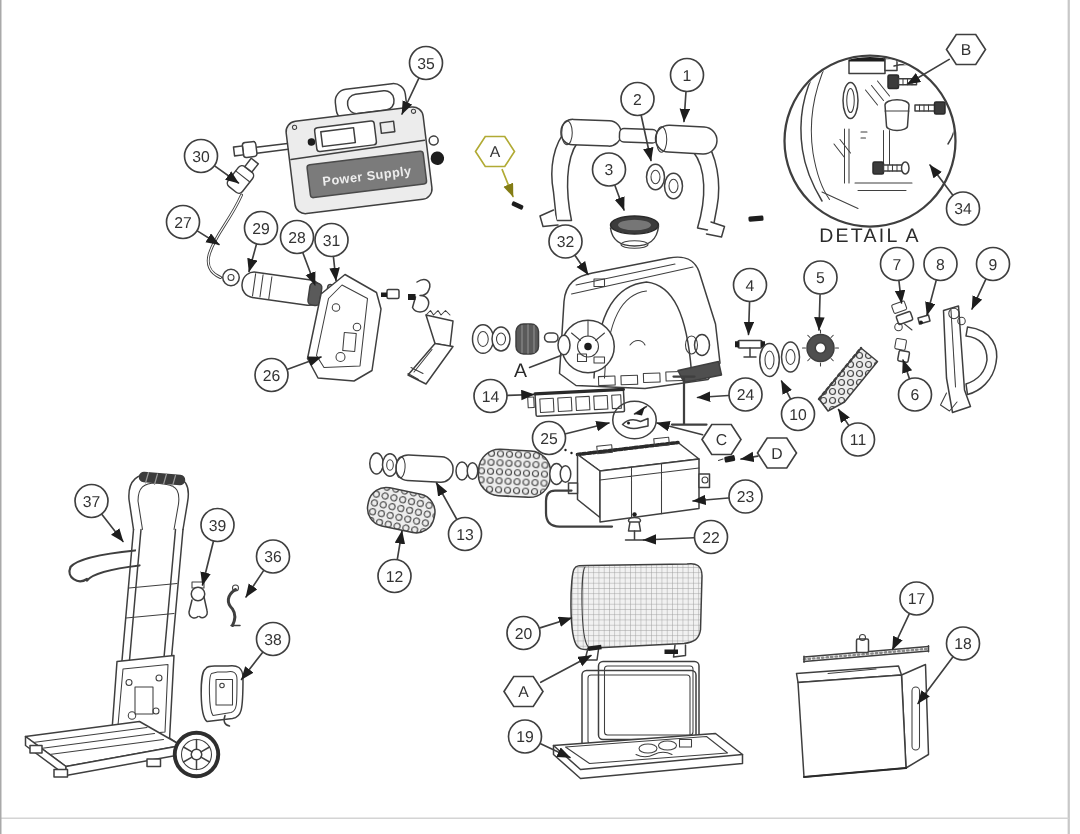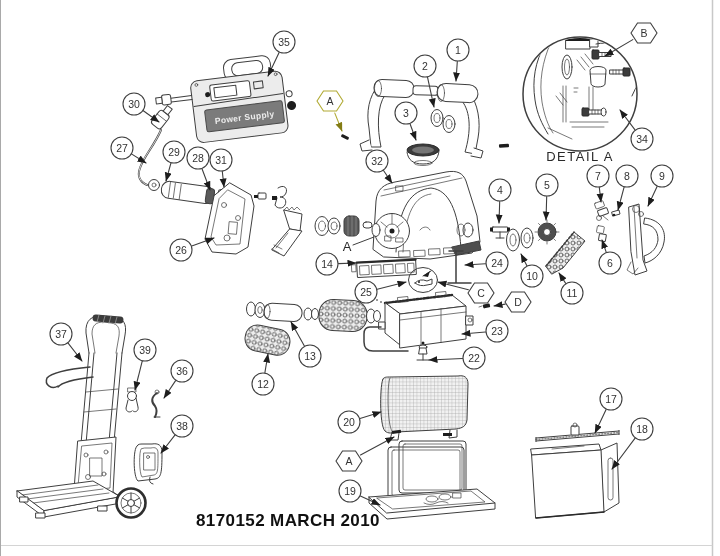--- a/index.html
+++ b/index.html
@@ -611,14 +611,13 @@
           <text x="182" y="374.7" class="co-t">36</text>
         </g>
         <g>
           <line x1="174.9" y1="435.1" x2="161" y2="453" stroke="#3f3f3f" stroke-width="1.1" marker-end="url(#arw)"></line>
           <circle cx="182" cy="426" r="11" fill="#fff" stroke="#3f3f3f" stroke-width="1.1"></circle>
           <text x="182" y="429.7" class="co-t">38</text>
         </g>
       </g>
 </svg>
 
-<div class="footer">8170152 MARCH 2010</div>
 </div>
 
 </body></html>

